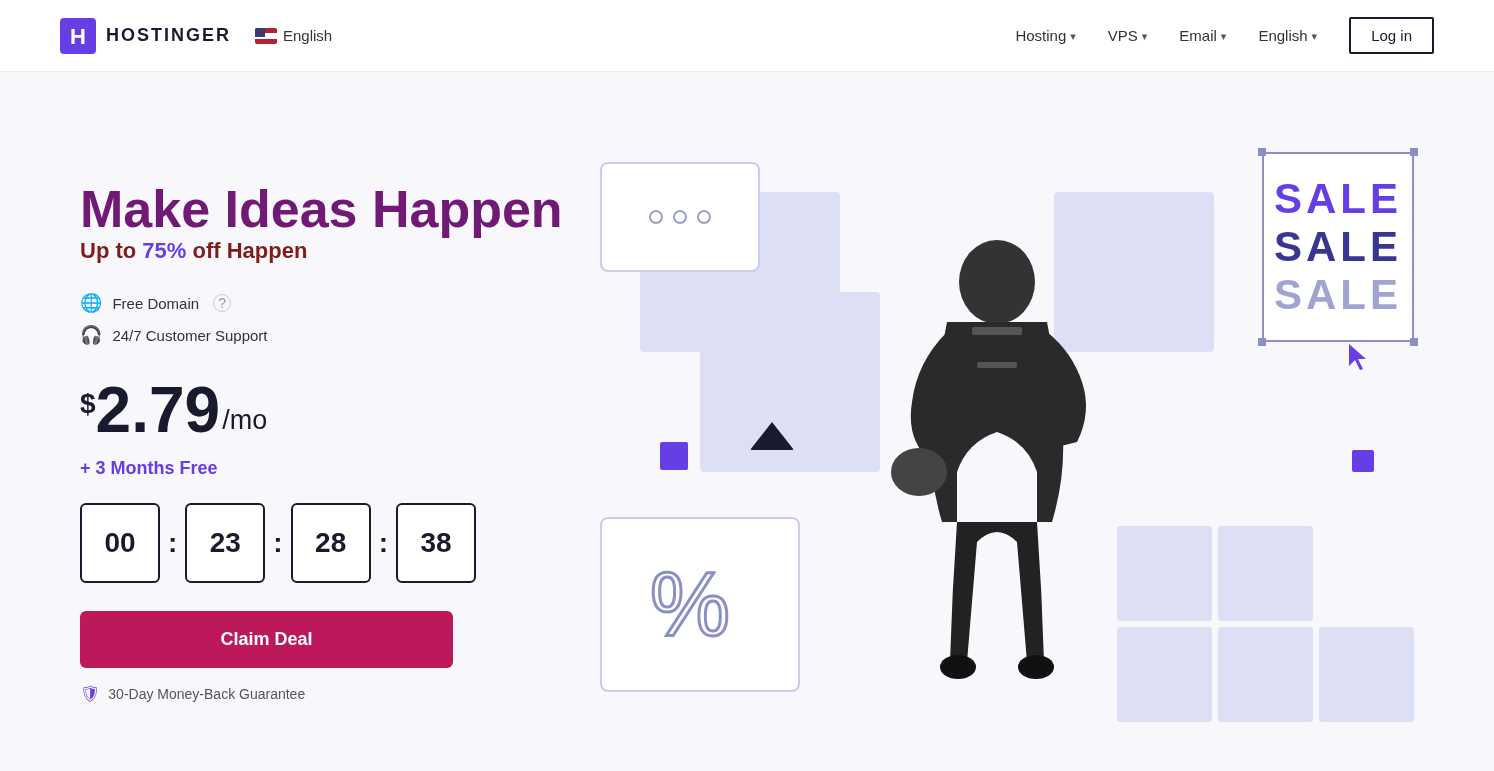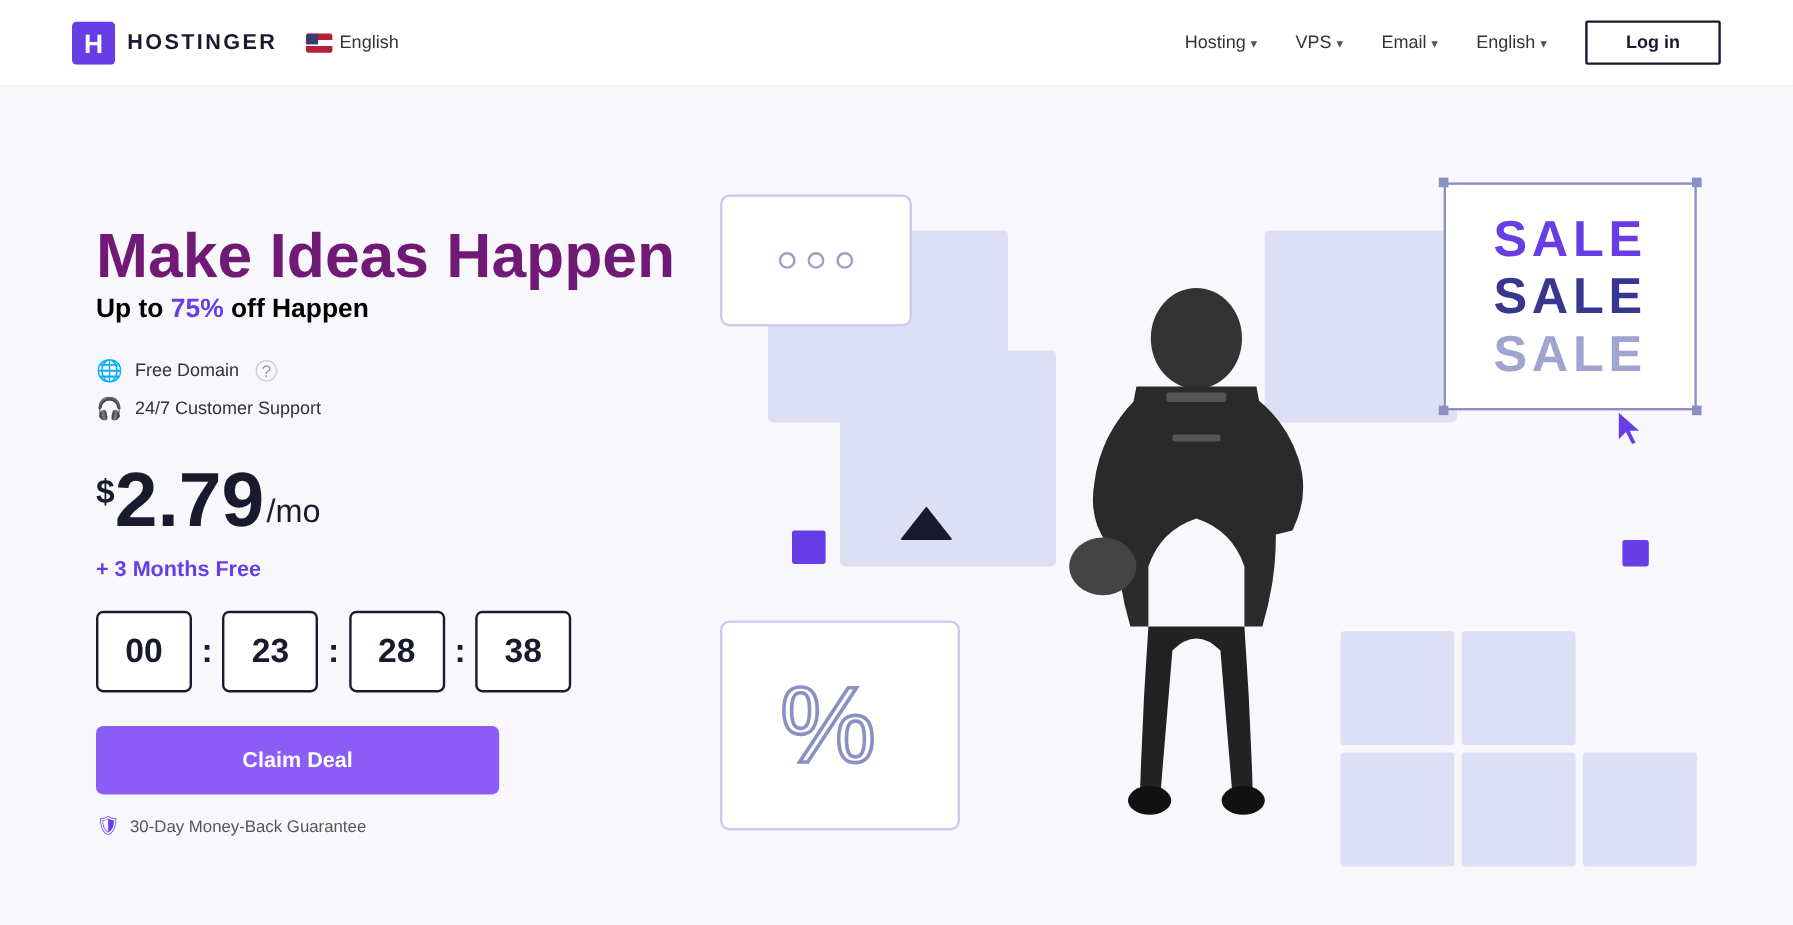--- a/index.html
+++ b/index.html
@@ -22,62 +22,62 @@
     .flag { width: 22px; height: 16px; background: linear-gradient(180deg, #B22234 33%, #fff 33%, #fff 66%, #B22234 66%); border-radius: 2px; position: relative; overflow: hidden; }
     .flag::after { content: ''; position: absolute; left: 0; top: 0; width: 10px; height: 9px; background: #3C3B6E; }
 
     .nav-right { display: flex; align-items: center; gap: 32px; }
     .nav-link { display: flex; align-items: center; gap: 4px; font-size: 15px; color: #333; cursor: pointer; text-decoration: none; font-weight: 500; text-align: right; }
     .chevron { font-size: 11px; color: #555; margin-top: 1px; }
     .login-btn {
       border: 2px solid #1a1a2e;
       background: transparent;
       color: #1a1a2e;
-      padding: 8px 32px;
+      padding: 8px 20px;
       font-size: 15px;
-      font-weight: 700;
+      font-weight: 400;
       cursor: pointer;
       border-radius: 2px;
     }
 
     
     .main { display: flex; align-items: center; padding: 60px 80px 40px 80px; min-height: 699px; position: relative; }
 
     
     .hero-left { flex: 0 0 500px; padding-top: 20px; }
     .hero-title { font-size: 52px; font-weight: 900; color: #701a75; line-height: 1.1; margin-bottom: 0; }
     .hero-subtitle { font-size: 22px; font-weight: 700; color: #1a1a2e; margin-bottom: 28px; }
-    .hero-subtitle span { color: #000000; }
+    .hero-subtitle span { color: #7f1d1d; }
     .feature-list { display: flex; flex-direction: column; gap: 10px; margin-bottom: 32px; }
     .feature-item { display: flex; align-items: center; gap: 10px; font-size: 15px; color: #333; }
     .feature-icon { font-size: 18px; color: #673de6; }
 
     .price-block { margin-bottom: 16px; }
     .price-main { font-size: 64px; font-weight: 900; color: #1a1a2e; line-height: 1; display: flex; align-items: flex-start; }
     .price-dollar { font-size: 28px; font-weight: 700; margin-top: 12px; }
     .price-mo { font-size: 27px; font-weight: 500; color: #1a1a2e; align-self: flex-end; margin-bottom: 8px; margin-left: 2px; }
     .months-free { font-size: 18px; font-weight: 700; color: #673de6; margin-bottom: 24px; }
 
     
     .countdown { display: flex; align-items: center; gap: 8px; margin-bottom: 28px; }
     .countdown-box {
-      width: 80px; height: 68px;
+      width: 80px; height: 80px;
       border: 2px solid #1a1a2e;
       border-radius: 6px;
       display: flex; align-items: center; justify-content: center;
       font-size: 28px; font-weight: 700; color: #1a1a2e;
       background: #fff;
     }
     .countdown-sep { font-size: 28px; font-weight: 700; color: #1a1a2e; }
 
     
     .claim-btn {
-      width: 336px;
+      width: 373px;
       padding: 18px 0;
-      background: #8b5cf6;
+      background: #be185d;
       color: #fff;
       font-size: 18px;
       font-weight: 700;
       border: none;
       border-radius: 6px;
       cursor: pointer;
       display: block;
       text-align: center;
       margin-bottom: 16px;
     }
@@ -134,21 +134,21 @@
       display: flex; align-items: center; justify-content: center;
       font-size: 80px;
       color: transparent;
       -webkit-text-stroke: 2px #8b8fc4;
     }
 
     
     .sale-card {
       position: absolute;
       top: 20px; right: 0px;
-      width: 211px; height: 190px;
+      width: 152px; height: 190px;
       background: #fff;
       border: 2px solid #8b8fc4;
       display: flex; flex-direction: column; align-items: center; justify-content: center;
       gap: 0;
     }
     .sale-text-1 { font-size: 42px; font-weight: 900; color: #673de6; letter-spacing: 4px; }
     .sale-text-2 { font-size: 42px; font-weight: 900; color: #373690; letter-spacing: 4px; }
     .sale-text-3 { font-size: 42px; font-weight: 900; color: #a0a4d0; letter-spacing: 4px; }
 
     

